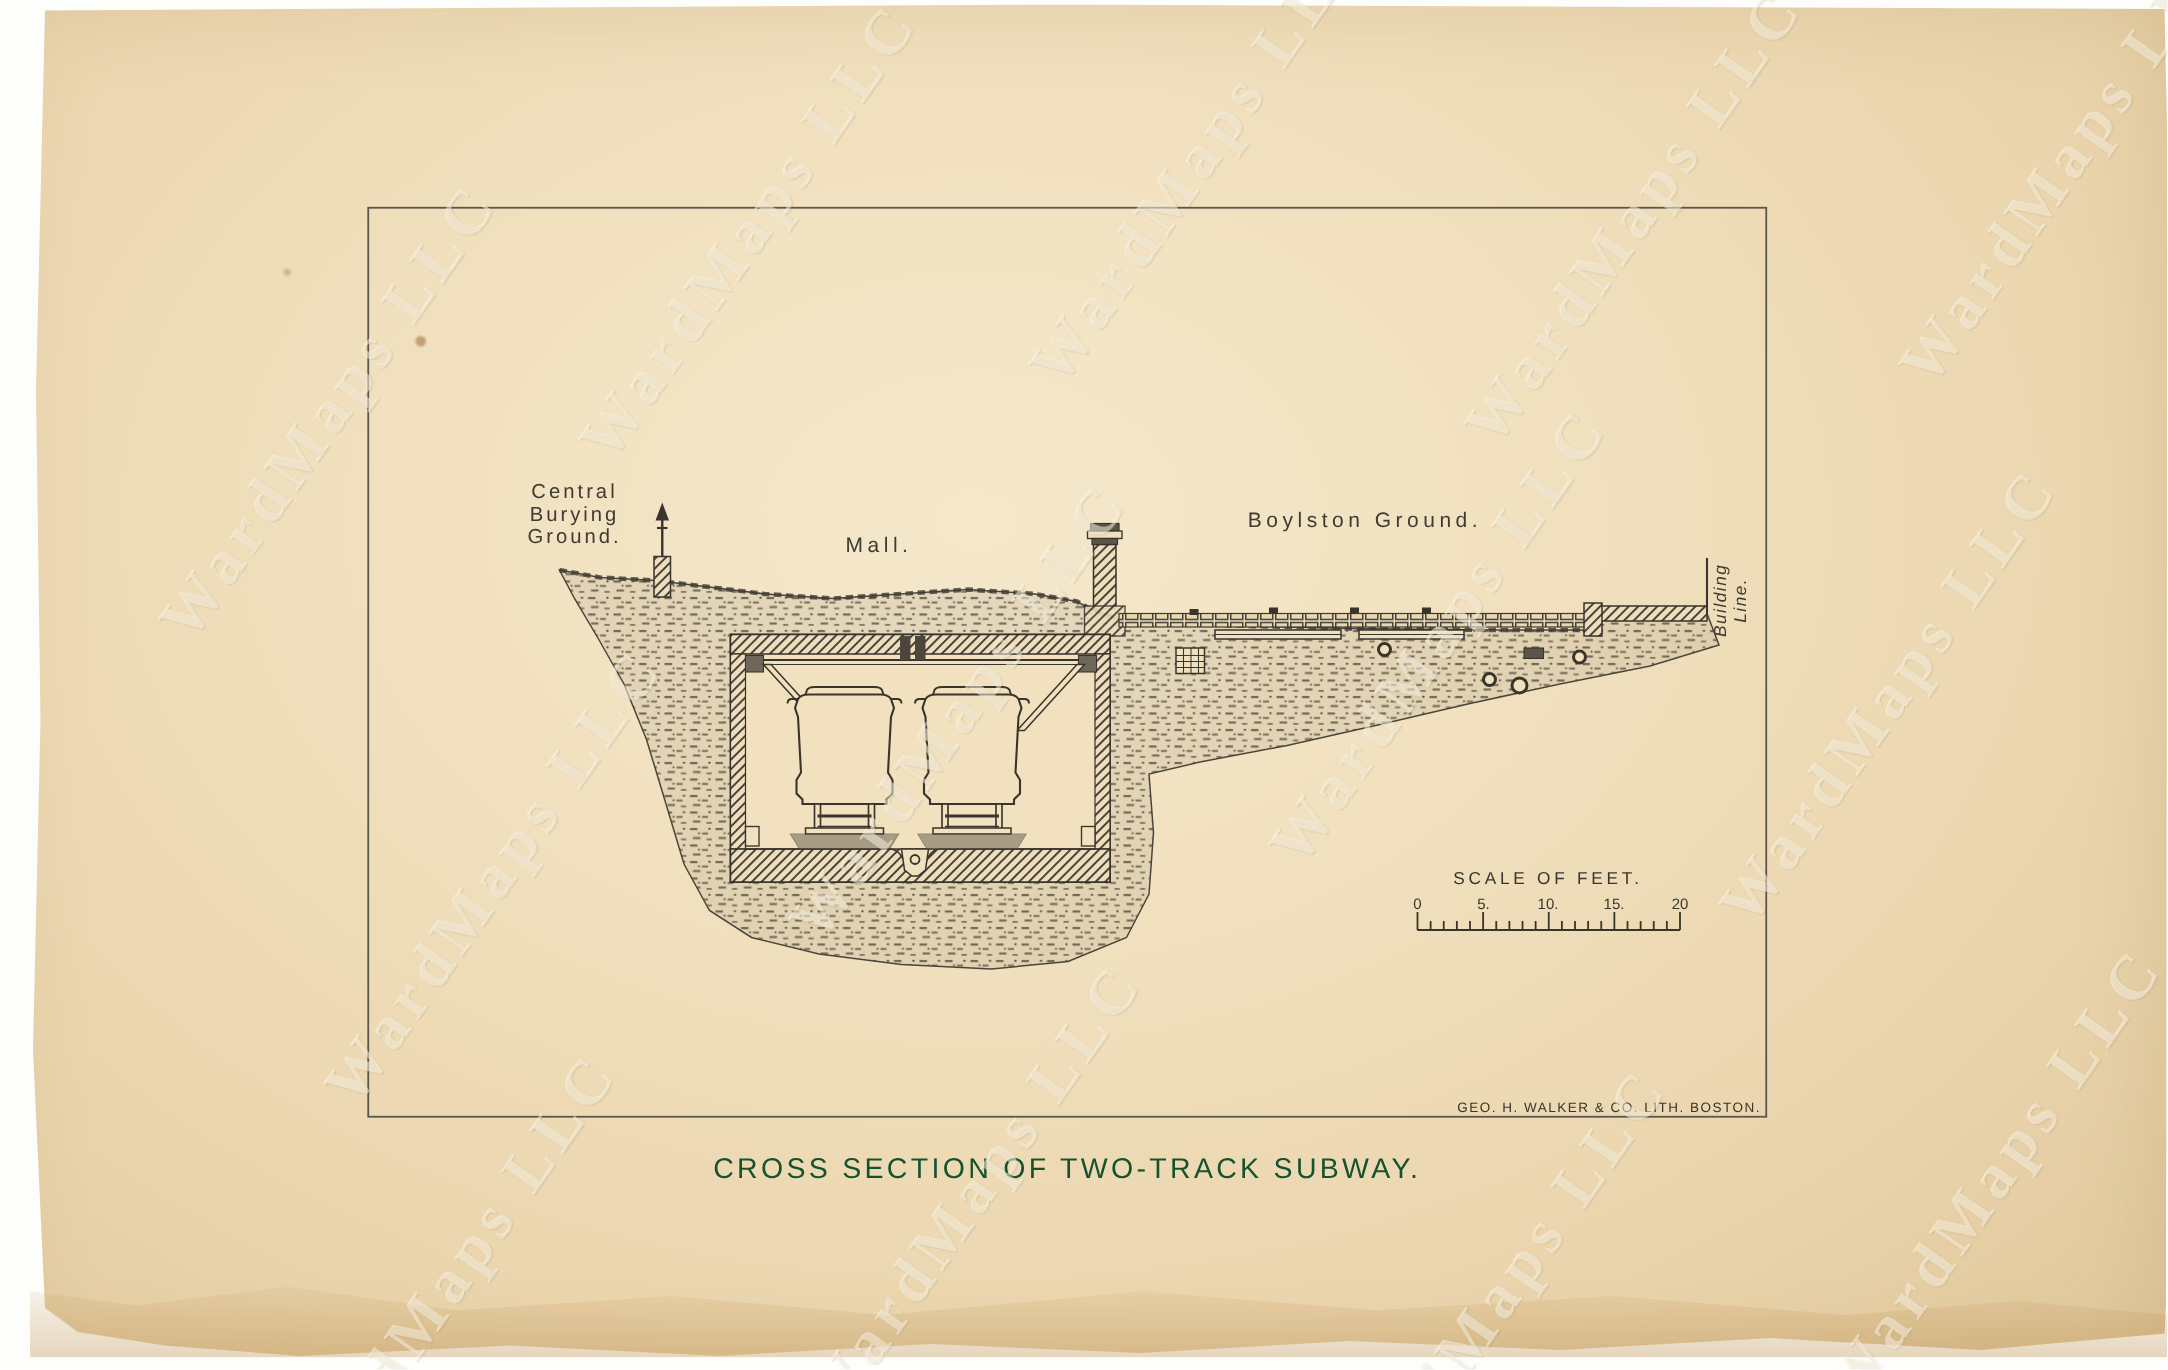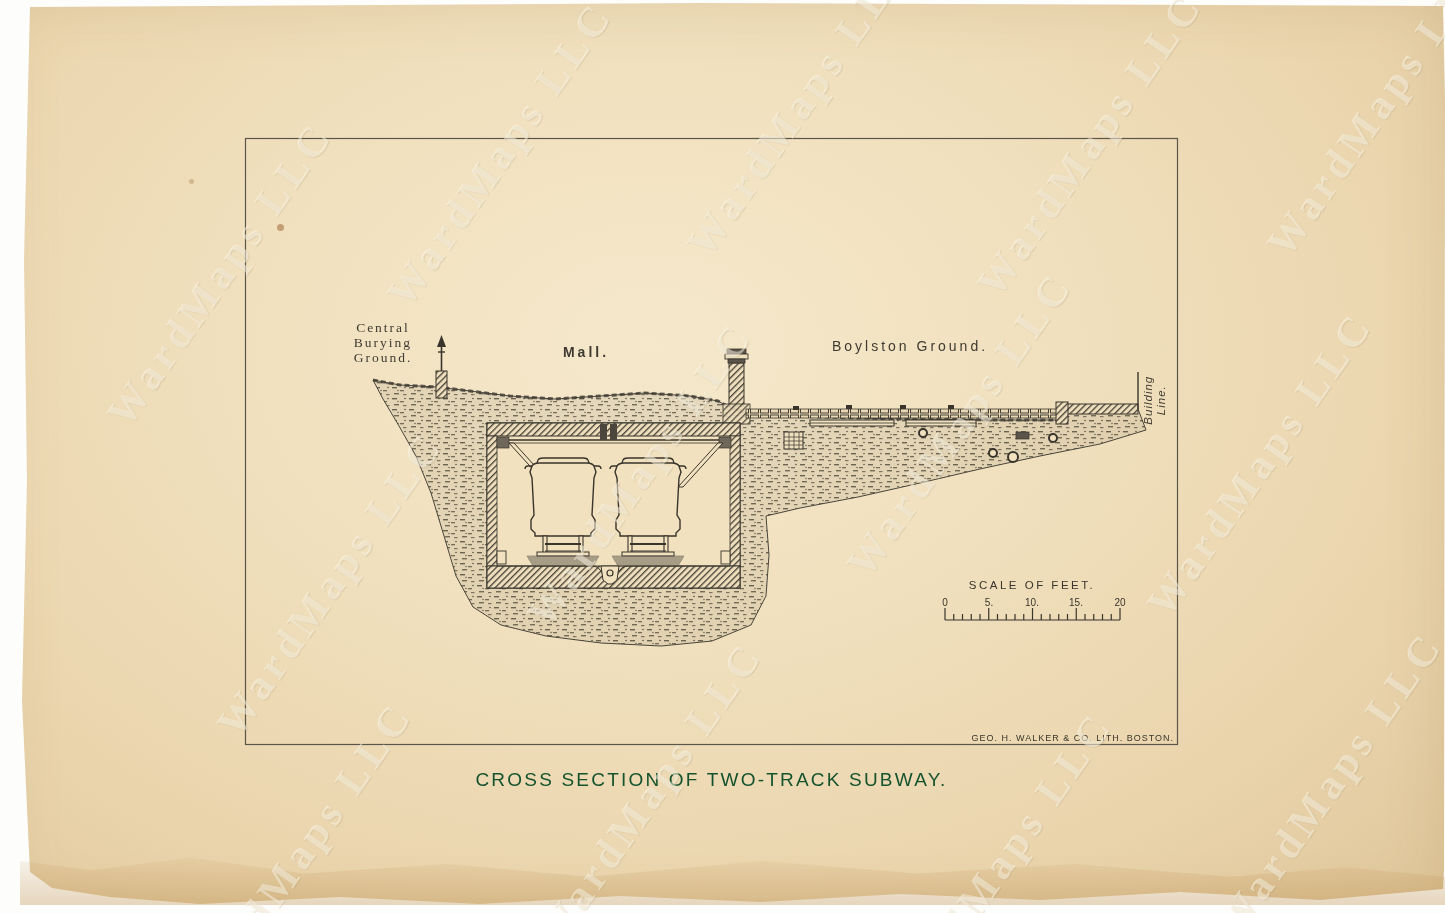--- a/index.html
+++ b/index.html
@@ -16,22 +16,22 @@
     background:linear-gradient(rgba(0,0,0,0), rgba(193,150,88,.38));
     clip-path:polygon(0 30%,5% 45%,12% 25%,20% 50%,30% 35%,40% 55%,52% 30%,63% 50%,74% 35%,85% 55%,93% 40%,100% 55%,100% 100%,0 100%);}
   .spot{position:absolute;border-radius:50%;filter:blur(.6px);}
   .spot.a{left:277px;top:224px;width:7px;height:7px;background:rgba(158,106,58,.55);}
   .spot.b{left:189px;top:179px;width:5px;height:5px;background:rgba(170,130,80,.4);}
   
   svg.art{position:absolute;left:0;top:0;}
   
   .lbl{position:absolute;color:#3f3b32;white-space:pre-line;text-align:center;
        letter-spacing:2px;font-size:13.5px;line-height:1.12;}
-  .lbl-central{left:338px;top:320px;width:90px;font-family:Liberation Serif, serif;}
-  .lbl-mall{left:546px;top:345px;width:80px;font-size:14px;letter-spacing:3px;font-weight:bold;}
+  .lbl-central{left:338px;top:320px;width:90px;}
+  .lbl-mall{left:546px;top:356px;width:80px;font-size:14px;letter-spacing:3px;}
   .lbl-boylston{left:810px;top:339px;width:200px;font-size:14px;letter-spacing:3px;white-space:nowrap;}
   .lbl-building{left:1105px;top:387px;width:100px;font-size:11.5px;font-style:italic;
        letter-spacing:1px;transform:rotate(-90deg);line-height:1.15;}
   .caption{position:absolute;left:245px;top:769px;width:933px;text-align:center;
        color:#14532d;font-size:19px;letter-spacing:2.2px;white-space:nowrap;}
   
   .wm{position:absolute;font-family:"Liberation Serif",serif;font-weight:bold;font-size:42px;
       letter-spacing:5px;color:rgba(255,251,238,.5);white-space:nowrap;
       transform:rotate(-55deg);text-shadow:0 1px 1px rgba(140,115,70,.18);pointer-events:none;}
 </style>

